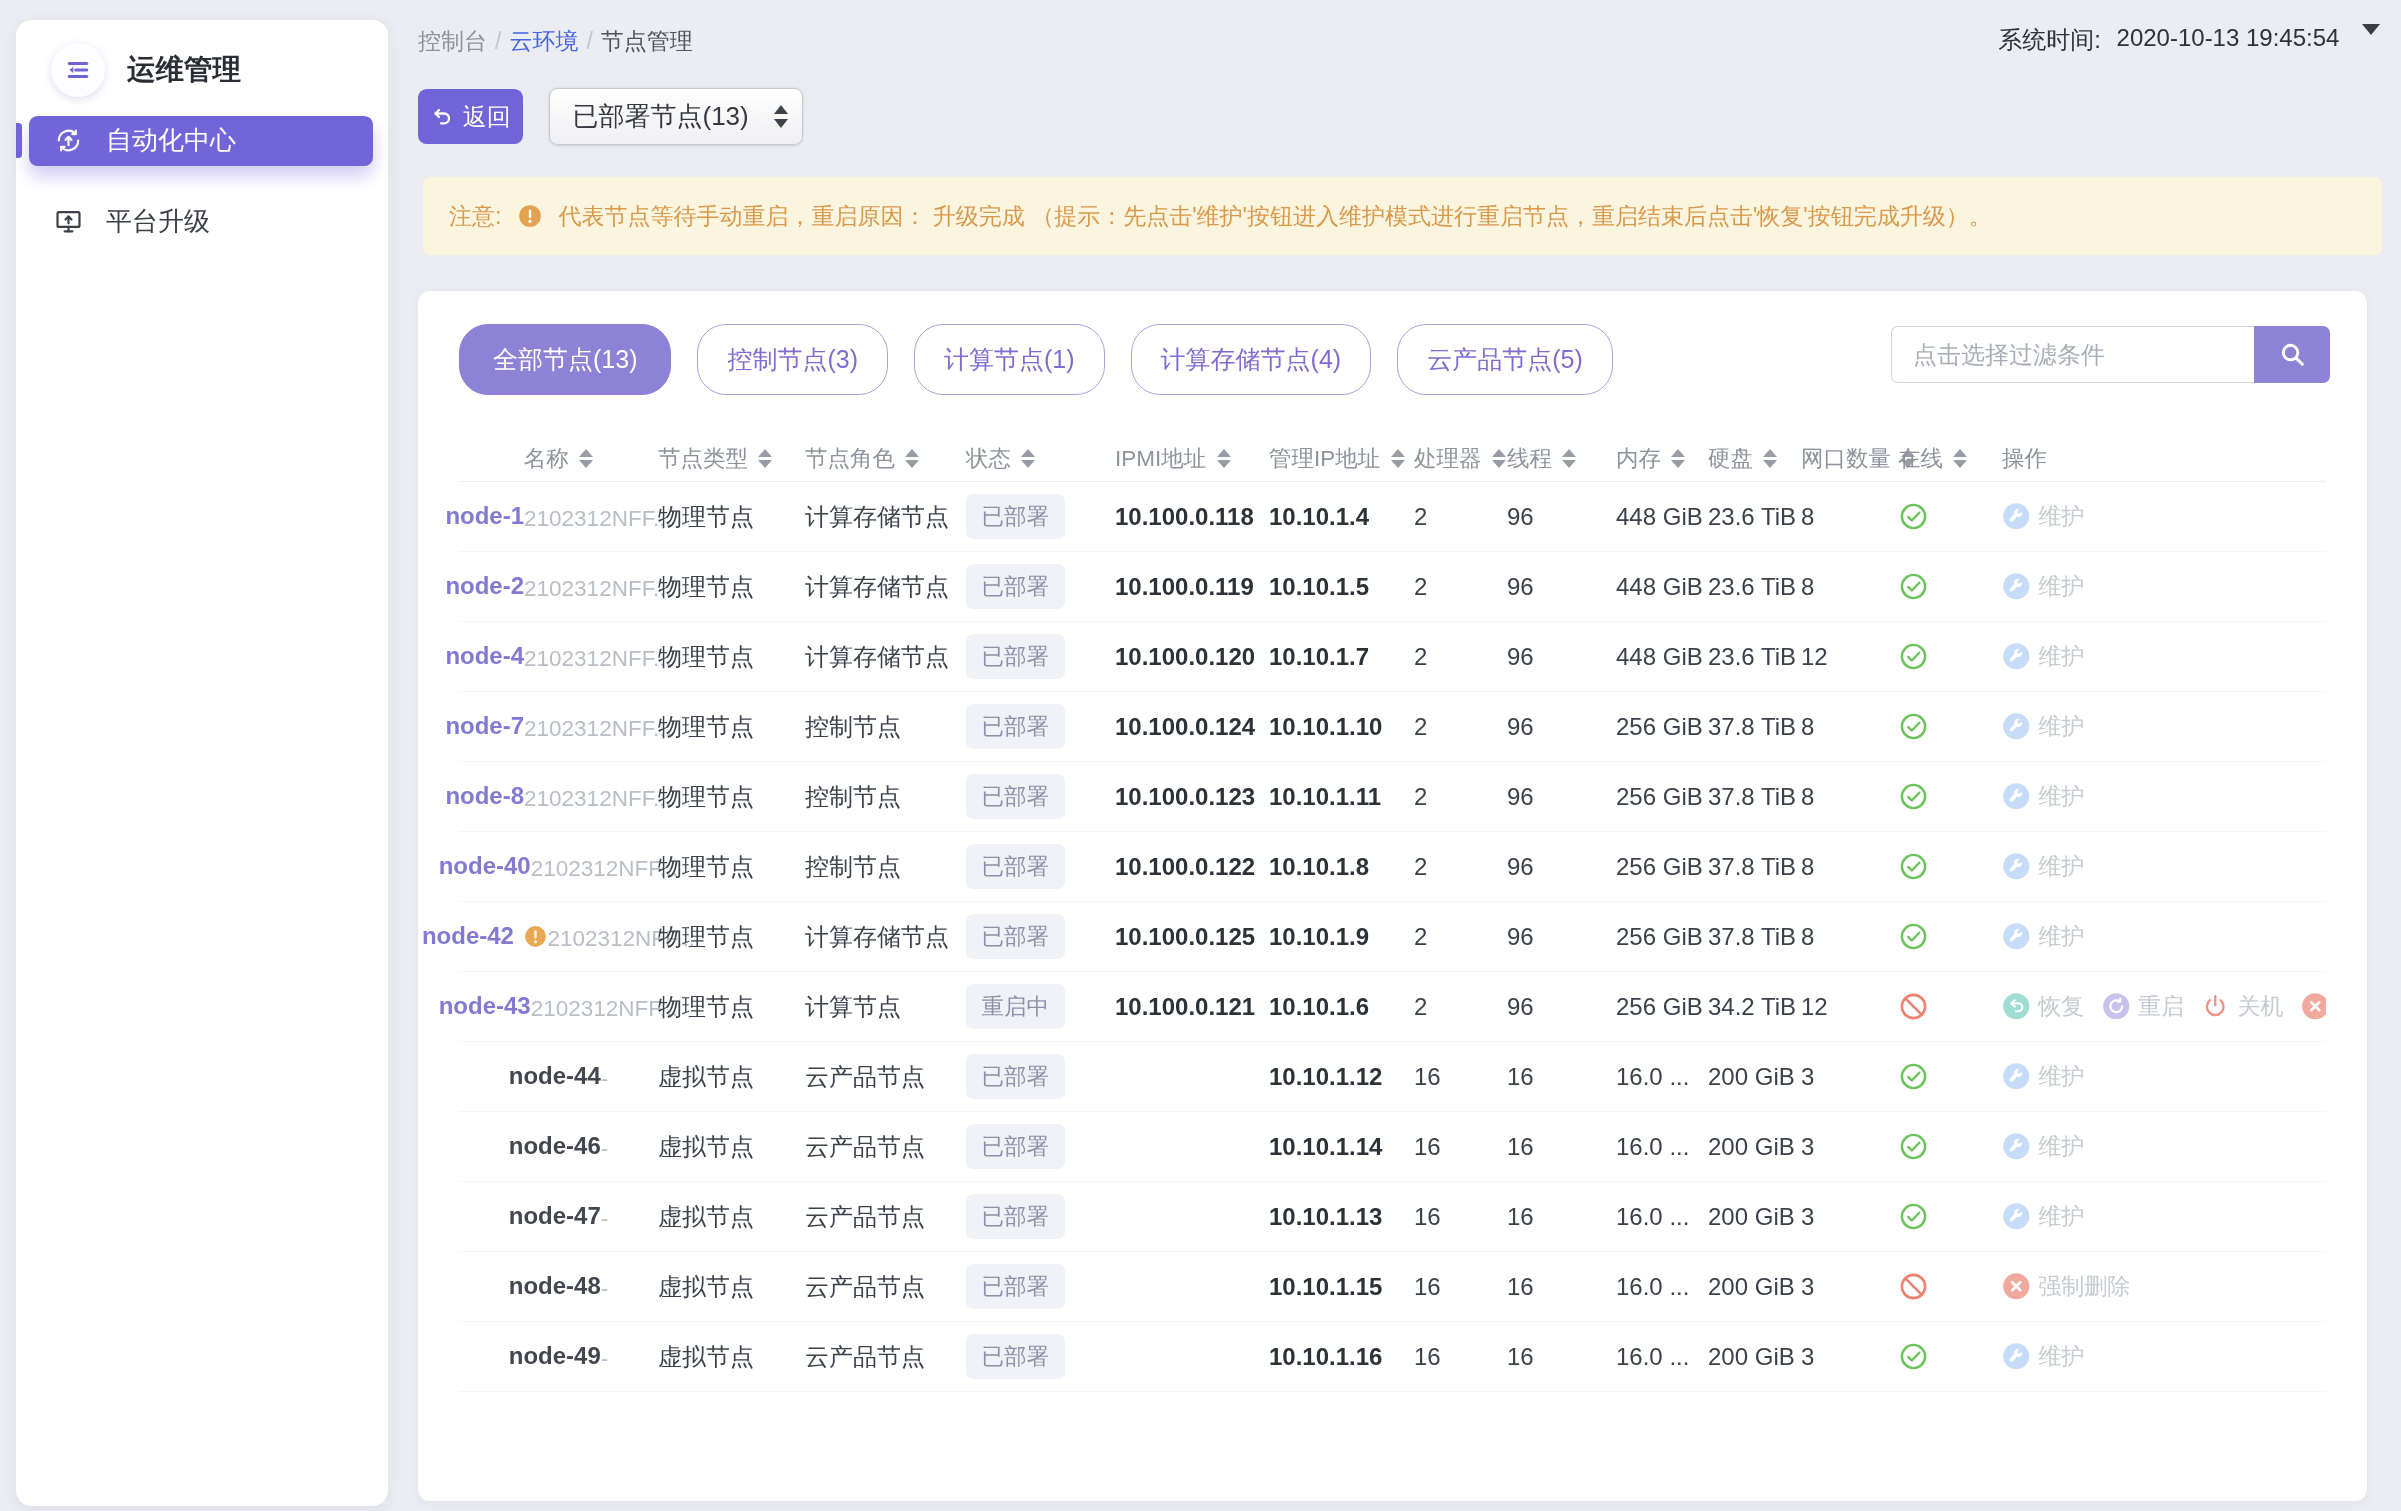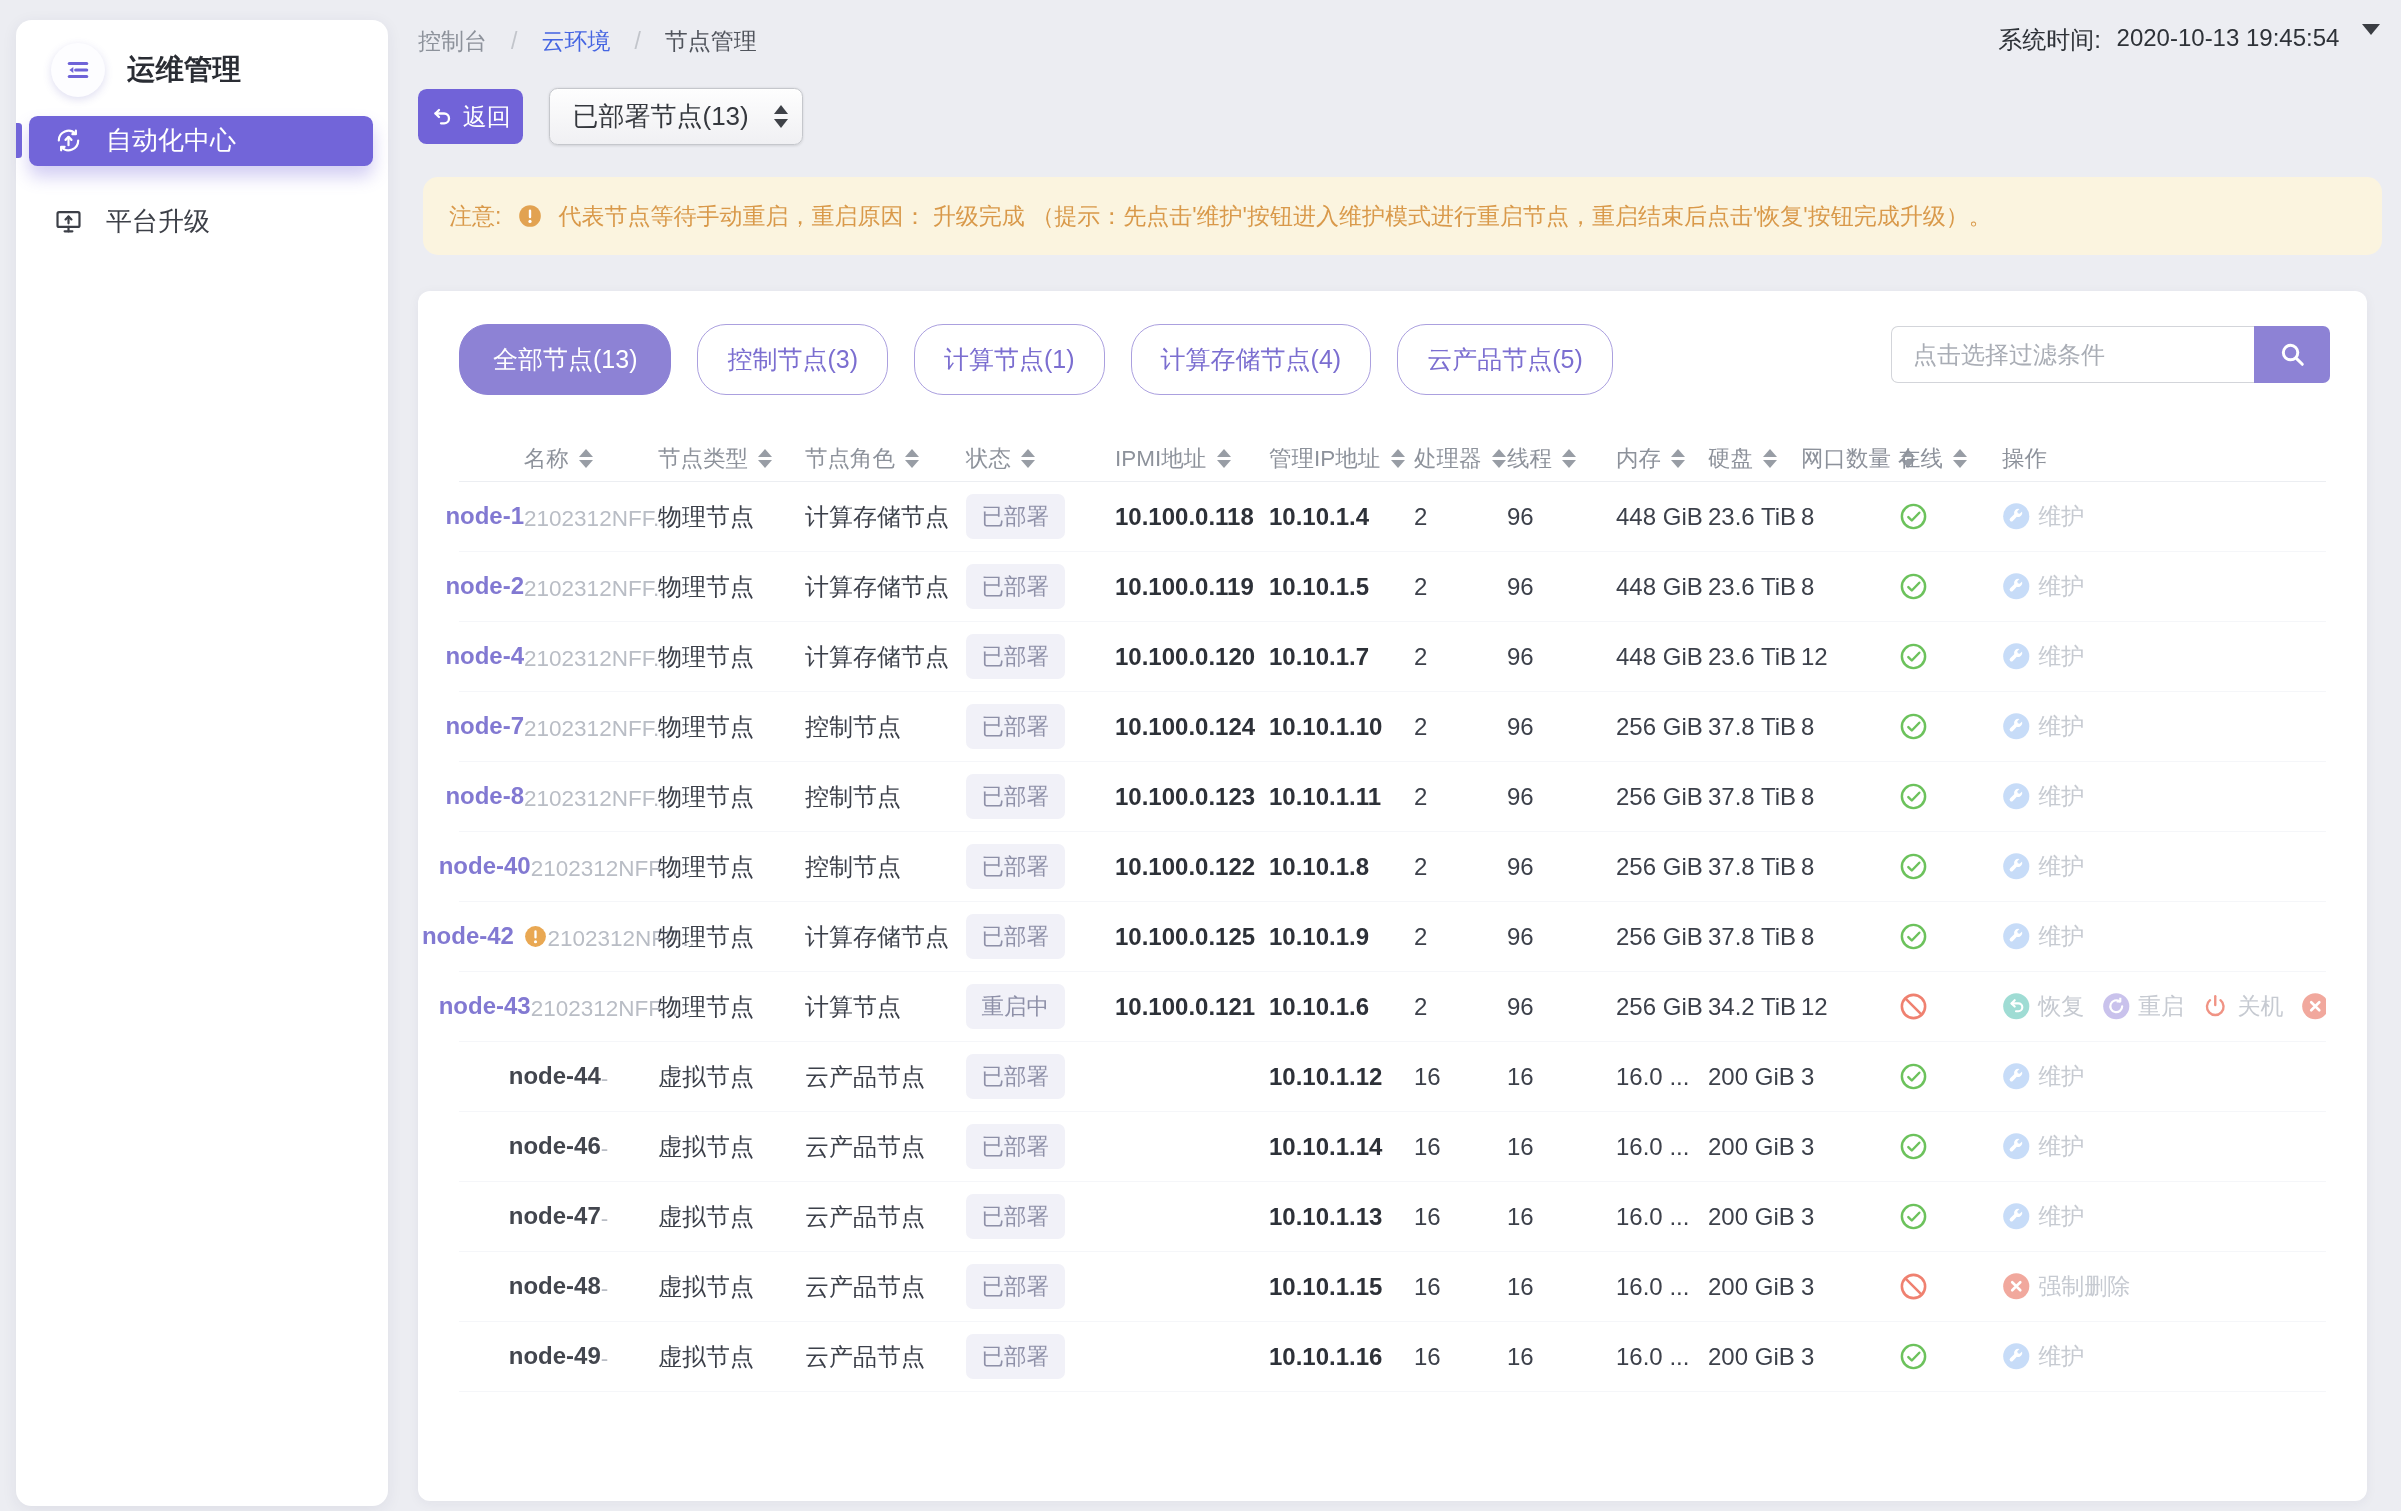--- a/index.html
+++ b/index.html
@@ -14,40 +14,40 @@
   .side-head{display:flex;align-items:center;gap:22.5px;padding:22.5px 26px 19px 35px}
   .logo-circle{width:54px;height:54px;border-radius:50%;background:#fdfdff;flex:none;
     box-shadow:0 2.6px 8.6px rgba(80,70,180,.18);display:flex;align-items:center;justify-content:center}
   .side-title{font-size:28.5px;font-weight:bold;color:#2a2d34}
   .side-item{display:flex;align-items:center;gap:22.5px;height:50px;margin:0 14.7px 0 13px;
     padding-left:24px;border-radius:8.6px;font-size:26px;color:#3c3f47;cursor:pointer}
   .side-item.active{background:#7265d9;color:#fff;box-shadow:0 10.4px 17.3px rgba(114,101,217,.32)}
   .side-item.plain{margin-top:31px}
   .active-notch{position:absolute;left:0;top:103px;width:6px;height:35px;background:#7265d9;border-radius:0 3.5px 3.5px 0}
   
-  .breadcrumb{position:absolute;left:418px;top:26px;font-size:23px;display:flex;gap:24px;align-items:center}
+  .breadcrumb{position:absolute;left:418px;top:26px;font-size:23px;display:flex;gap:8px;align-items:center}
   .bc-muted{color:#8d929b;cursor:pointer}
   .bc-sep{color:#c2c5cb}
   .bc-link{color:#4565e2;cursor:pointer}
   .bc-current{color:#50545c}
   .systime{position:absolute;right:21px;top:24px;display:flex;align-items:flex-start;gap:15.6px;font-size:24px;color:#2e3238}
   .caret-down{width:0;height:0;border-left:9.5px solid transparent;border-right:9.5px solid transparent;
     border-top:11.2px solid #3a3d43;margin-left:7px;cursor:pointer}
   .toolbar{position:absolute;left:418px;top:88px;display:flex;align-items:center;gap:26px}
   .btn-back{display:inline-flex;align-items:center;justify-content:center;gap:8.6px;width:105px;height:55px;
     background:#7163d8;color:#fff;font-size:24px;border:none;border-radius:8.6px;cursor:pointer}
   .select-box{display:flex;align-items:center;gap:25px;height:55px;padding:0 14px 0 22.5px;
     border:0.9px solid #c5c7cc;border-radius:8.6px;background:linear-gradient(180deg,#fefefe,#f0f0f3);
     box-shadow:0 0.9px 2.6px rgba(0,0,0,.12), inset 0 0.9px 0 #fff;font-size:26px;color:#35383e;cursor:pointer}
   .updown{display:flex;flex-direction:column;gap:4.3px}
   .updown i{width:0;height:0;border-left:7.8px solid transparent;border-right:7.8px solid transparent;display:block}
   .updown .u{border-bottom:9.5px solid #3f4248}
   .updown .d{border-top:9.5px solid #3f4248}
   
-  .notice{position:absolute;left:423px;top:177px;width:1959px;height:78px;background:#fbf4df;border-radius:15px;
+  .notice{position:absolute;left:423px;top:177px;width:1959px;height:78px;background:#fbf4df;border-radius:7px;
     display:flex;align-items:center;padding:0 26px;gap:12px;font-size:23px;color:#d9994a;box-sizing:border-box;white-space:nowrap}
   .notice-ico{flex:none;display:flex;margin:0 3.5px}
   
   .card{position:absolute;left:418px;top:291px;width:1949px;height:1210px;background:#fff;border-radius:12px;
     box-shadow:0 2.6px 12px rgba(40,40,80,.05)}
   .pills{position:absolute;left:41px;top:33px;display:flex;gap:26px}
   .pill{height:71px;padding:0 29px;border-radius:29px;font-size:25px;background:#fff;
     border:1.7px solid #aba0df;color:#7b6ed0;cursor:pointer;font-family:inherit}
   .pill.active{background:#8d82d5;border-color:#8d82d5;color:#fff;padding:0 33px}
   .searchbar{position:absolute;right:37px;top:35px;display:flex;height:57px}

